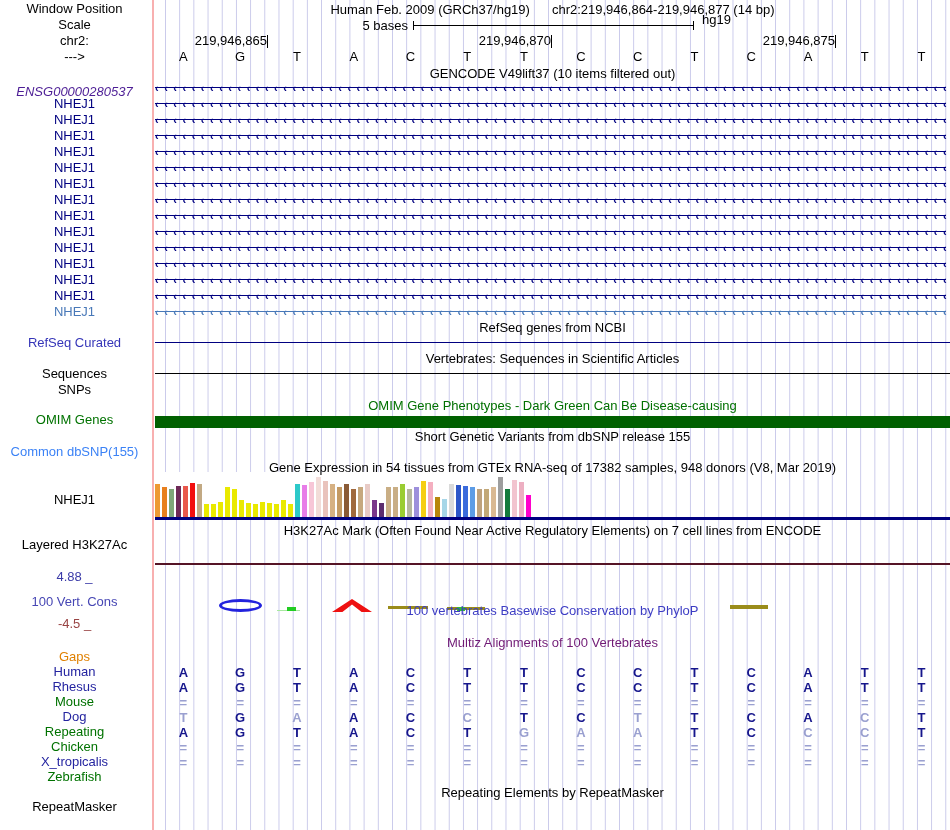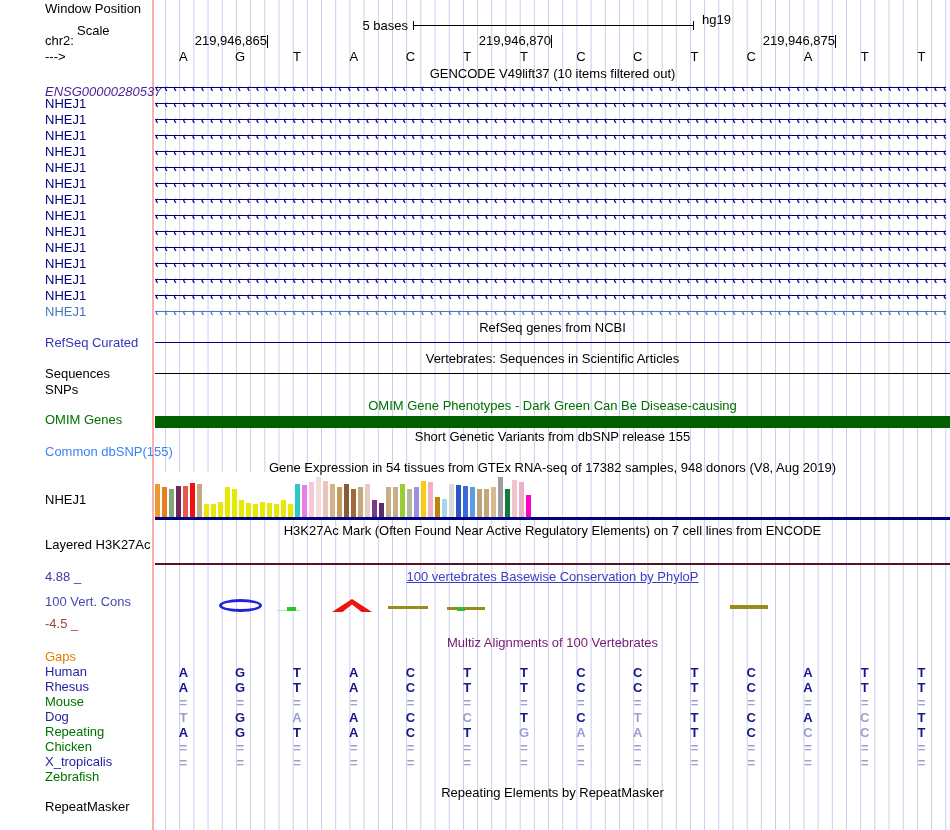--- a/index.html
+++ b/index.html
@@ -4,21 +4,21 @@
 <style>
   html,body{margin:0;padding:0;background:#fff;}
   .root{position:relative;width:950px;height:830px;background:#fff;overflow:hidden;
         font-family:"Liberation Sans",sans-serif;font-size:13px;color:#000;}
   
   .grid{position:absolute;left:155px;top:0;width:795px;height:830px;
         background-image:linear-gradient(to right,#c9c9ea 0,#c9c9ea 1px,transparent 1px);
         background-size:14.196px 100%;background-repeat:repeat-x;background-position:10px 0;}
   .pink-line{position:absolute;left:152px;top:0;width:2px;height:830px;background:#f8b0b0;}
   
-  .llabel{position:absolute;left:0;width:149px;height:14px;line-height:14px;text-align:left;white-space:nowrap;padding-left:45px;}
+  .llabel{position:absolute;left:0;width:149px;height:14px;line-height:14px;text-align:center;white-space:nowrap;}
   
   .header{position:absolute;left:155px;top:2px;width:795px;display:flex;justify-content:center;gap:22px;}
   .scale-label{position:absolute;left:300px;top:18px;width:108px;text-align:right;}
   .scalebar{position:absolute;left:413px;top:25px;width:281px;border-top:1px solid #000;}
   .scalebar-tick{position:absolute;top:21px;width:1px;height:9px;background:#000;}
   .hg19{position:absolute;left:702px;top:12px;}
   
   .rtick{position:absolute;top:34px;width:102px;display:flex;justify-content:flex-end;align-items:flex-start;}
   .rtick-label{line-height:14px;}
   .rtick-mark{width:1px;height:13px;background:#000;margin-top:1px;}
@@ -59,21 +59,21 @@
 <body>
 
 <div class="root">
 
   <div class="grid"></div>
   <div class="pink-line"></div>
 
   <div>
 
   <div class="llabel" style="top: 2px; color: rgb(0, 0, 0);">Window Position</div>
-      <div class="llabel" style="top: 24px; color: rgb(0, 0, 0); margin-left: 32px;">Scale</div>
+      <div class="llabel" style="top: 18px; color: rgb(0, 0, 0);">Scale</div>
       <div class="llabel" style="top: 34px; color: rgb(0, 0, 0);">chr2:</div>
       <div class="llabel" style="top: 50px; color: rgb(0, 0, 0);">---&gt;</div>
       <div class="llabel" style="top: 85px; color: #4c1d95; font-style: italic;">ENSG00000280537</div>
       <div class="llabel" style="top: 97px; color: rgb(0, 0, 128);">NHEJ1</div>
       <div class="llabel" style="top: 113px; color: rgb(0, 0, 128);">NHEJ1</div>
       <div class="llabel" style="top: 129px; color: rgb(0, 0, 128);">NHEJ1</div>
       <div class="llabel" style="top: 145px; color: rgb(0, 0, 128);">NHEJ1</div>
       <div class="llabel" style="top: 161px; color: rgb(0, 0, 128);">NHEJ1</div>
       <div class="llabel" style="top: 177px; color: rgb(0, 0, 128);">NHEJ1</div>
       <div class="llabel" style="top: 193px; color: rgb(0, 0, 128);">NHEJ1</div>
@@ -99,20 +99,24 @@
       <div class="llabel" style="top: 680px; color: rgb(36, 36, 160);">Rhesus</div>
       <div class="llabel" style="top: 695px; color: rgb(0, 114, 0);">Mouse</div>
       <div class="llabel" style="top: 710px; color: rgb(36, 36, 160);">Dog</div>
       <div class="llabel" style="top: 725px; color: rgb(0, 114, 0);">Repeating</div>
       <div class="llabel" style="top: 740px; color: rgb(0, 114, 0);">Chicken</div>
       <div class="llabel" style="top: 755px; color: rgb(36, 36, 160);">X_tropicalis</div>
       <div class="llabel" style="top: 770px; color: rgb(0, 114, 0);">Zebrafish</div>
       <div class="llabel" style="top: 800px; color: rgb(0, 0, 0);">RepeatMasker</div>
     </div>
 
+  <div class="header">
+    <span>Human Feb. 2009 (GRCh37/hg19)</span>
+    <span>chr2:219,946,864-219,946,877 (14 bp)</span>
+  </div>
 
   <div class="scale-label">5 bases</div>
   <div class="scalebar"></div>
   <div class="scalebar-tick" style="left:413px;"></div>
   <div class="scalebar-tick" style="left:693px;"></div>
   <div class="hg19">hg19</div>
 
   <div>
 
   <div class="rtick" style="left: 166px;">
@@ -421,20 +425,20 @@
     </div>
     </div>
 
   <div>
 
   <div class="ttitle" style="top: 67px; color: rgb(0, 0, 0);">GENCODE V49lift37 (10 items filtered out)</div>
       <div class="ttitle" style="top: 321px; color: rgb(0, 0, 0);">RefSeq genes from NCBI</div>
       <div class="ttitle" style="top: 352px; color: rgb(0, 0, 0);">Vertebrates: Sequences in Scientific Articles</div>
       <div class="ttitle" style="top: 399px; color: rgb(0, 112, 0);">OMIM Gene Phenotypes - Dark Green Can Be Disease-causing</div>
       <div class="ttitle" style="top: 430px; color: rgb(0, 0, 0);">Short Genetic Variants from dbSNP release 155</div>
-      <div class="ttitle" style="top: 461px; color: rgb(0, 0, 0);">Gene Expression in 54 tissues from GTEx RNA-seq of 17382 samples, 948 donors (V8, Aug 2019)</div>
+      <div class="ttitle" style="top: 461px; color: rgb(0, 0, 0);">Gene Expression in 54 tissues from GTEx RNA-seq of 17382 samples, 948 donors (V8, Mar 2019)</div>
       <div class="ttitle" style="top: 524px; color: rgb(0, 0, 0);">H3K27Ac Mark (Often Found Near Active Regulatory Elements) on 7 cell lines from ENCODE</div>
-      <div class="ttitle" style="top: 570px; color: rgb(61, 61, 196); text-decoration: underline;">100 vertebrates Basewise Conservation by PhyloP</div>
+      <div class="ttitle" style="top: 604px; color: rgb(61, 61, 196);">100 vertebrates Basewise Conservation by PhyloP</div>
       <div class="ttitle" style="top: 636px; color: #701a75;">Multiz Alignments of 100 Vertebrates</div>
       <div class="ttitle" style="top: 786px; color: rgb(0, 0, 0);">Repeating Elements by RepeatMasker</div>
     </div>
 
 </div>
 
 </body></html>

